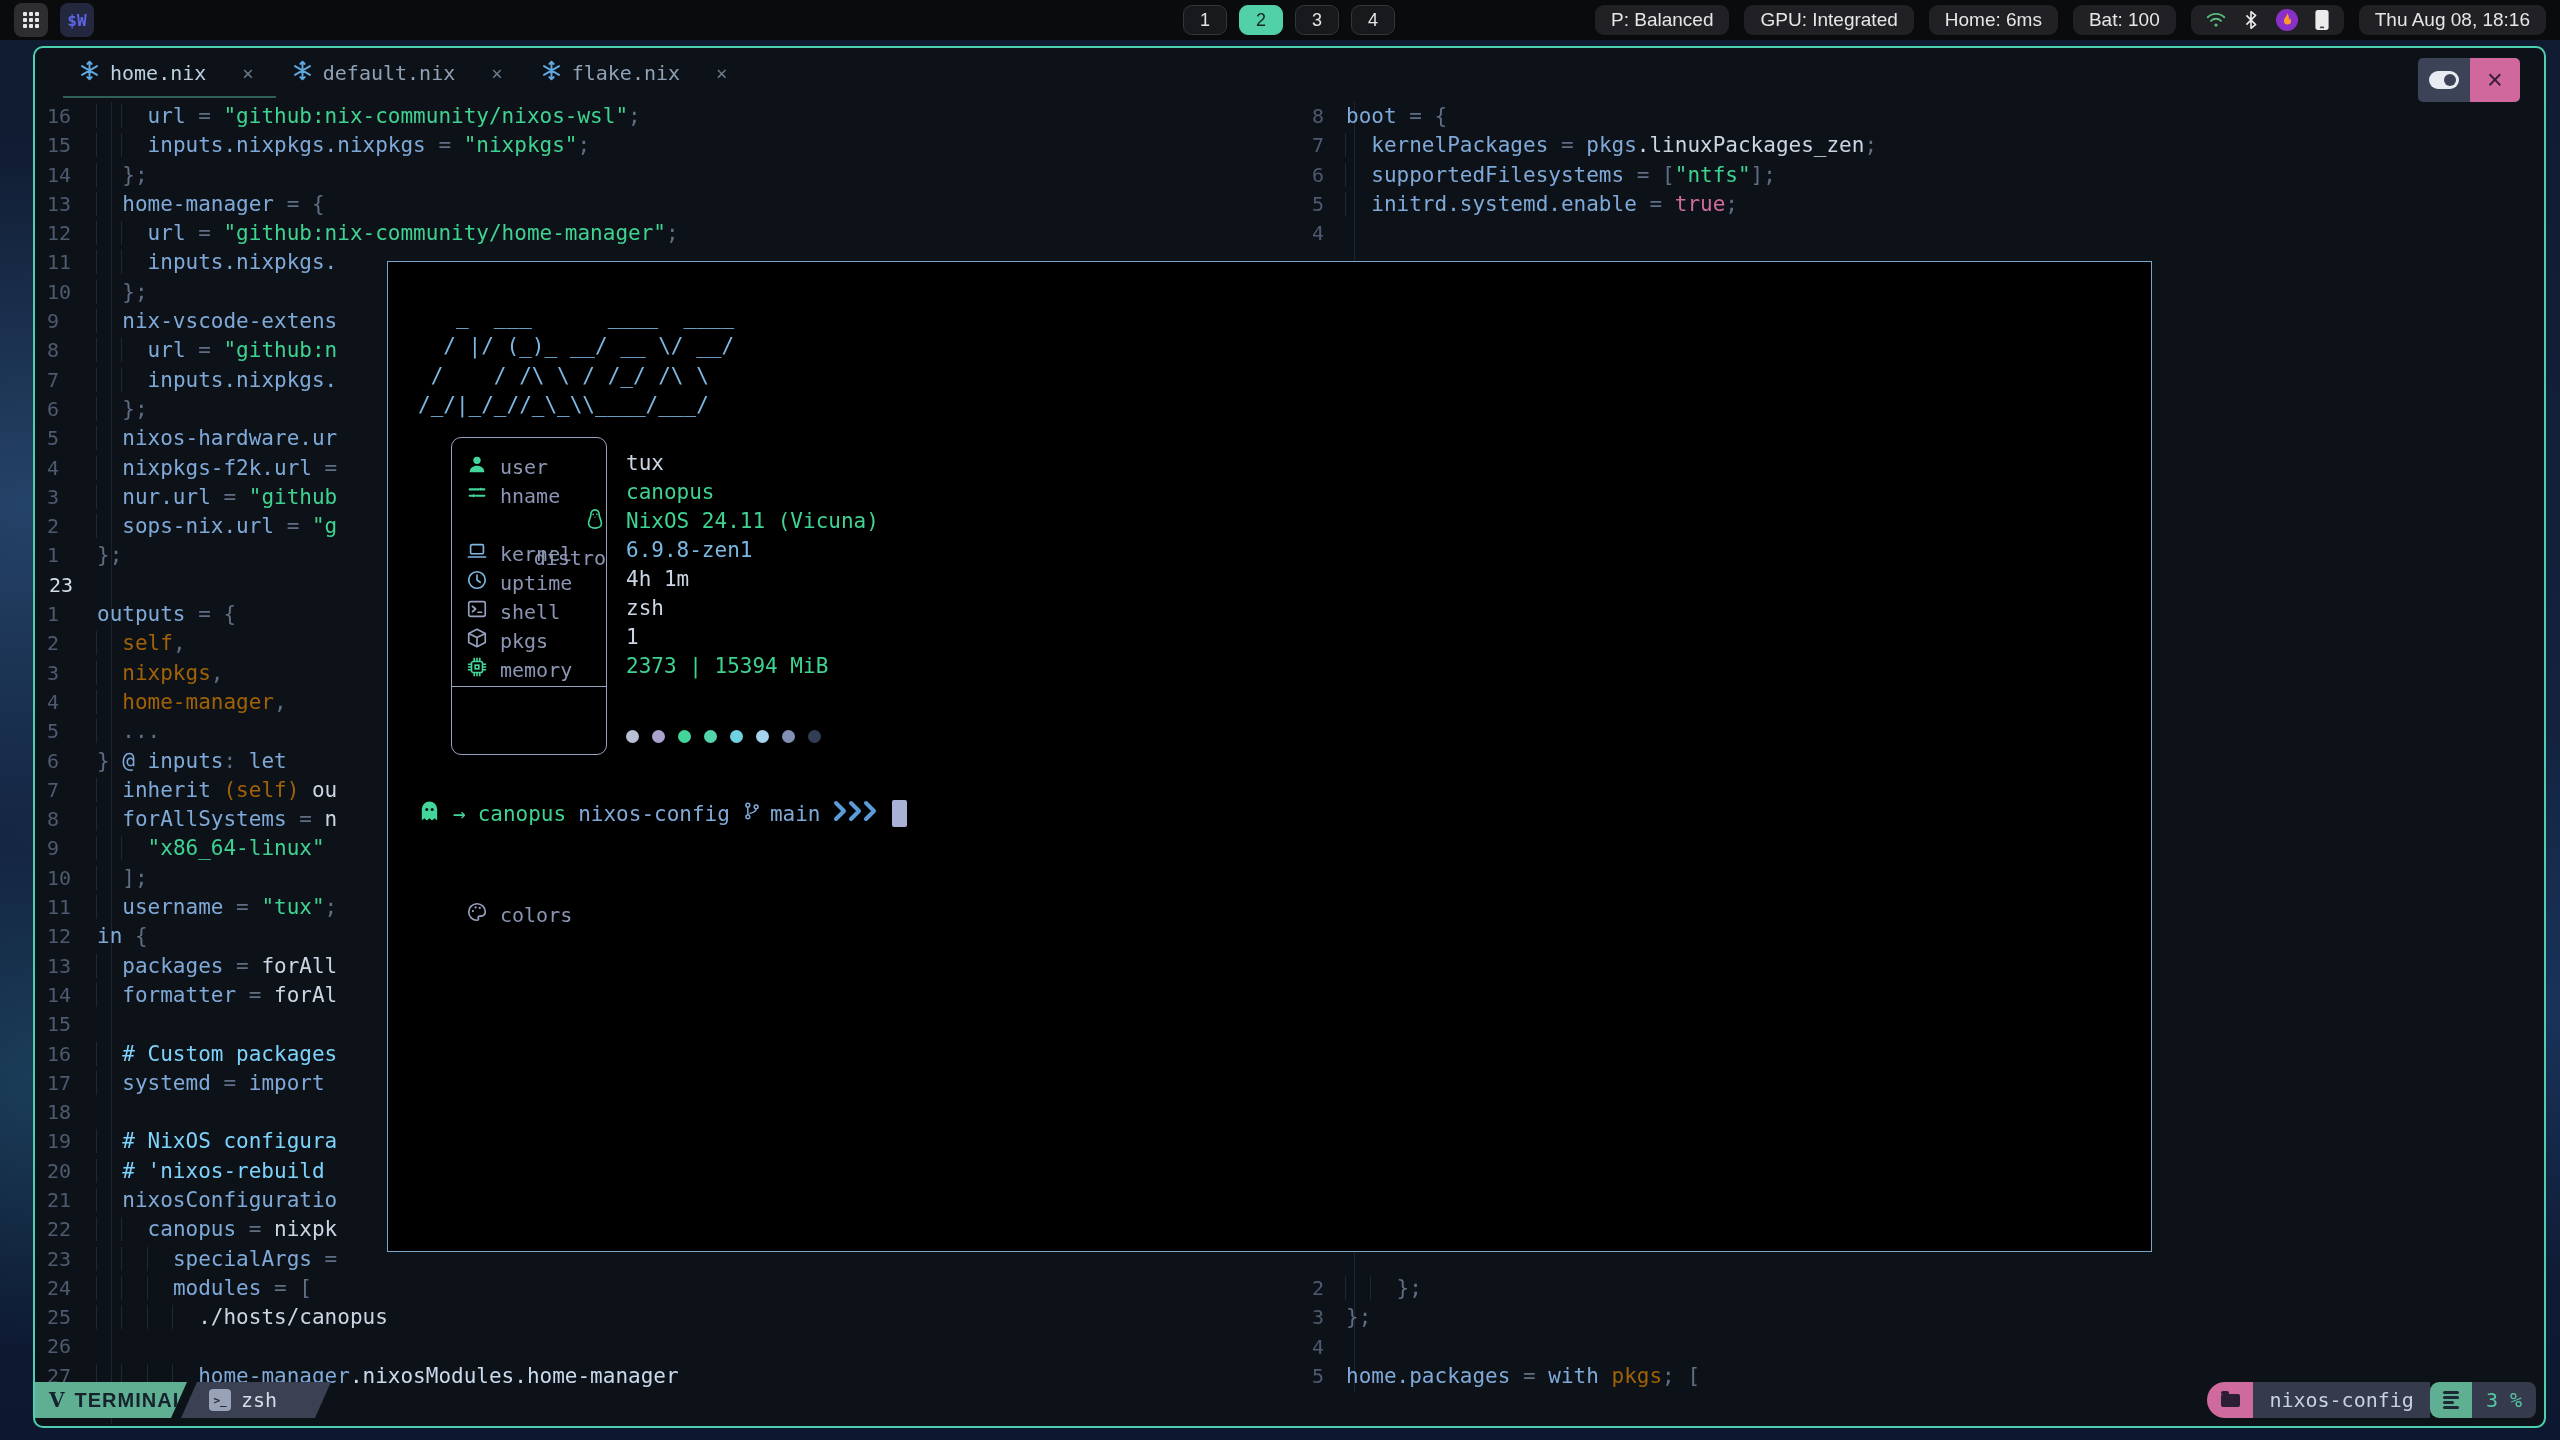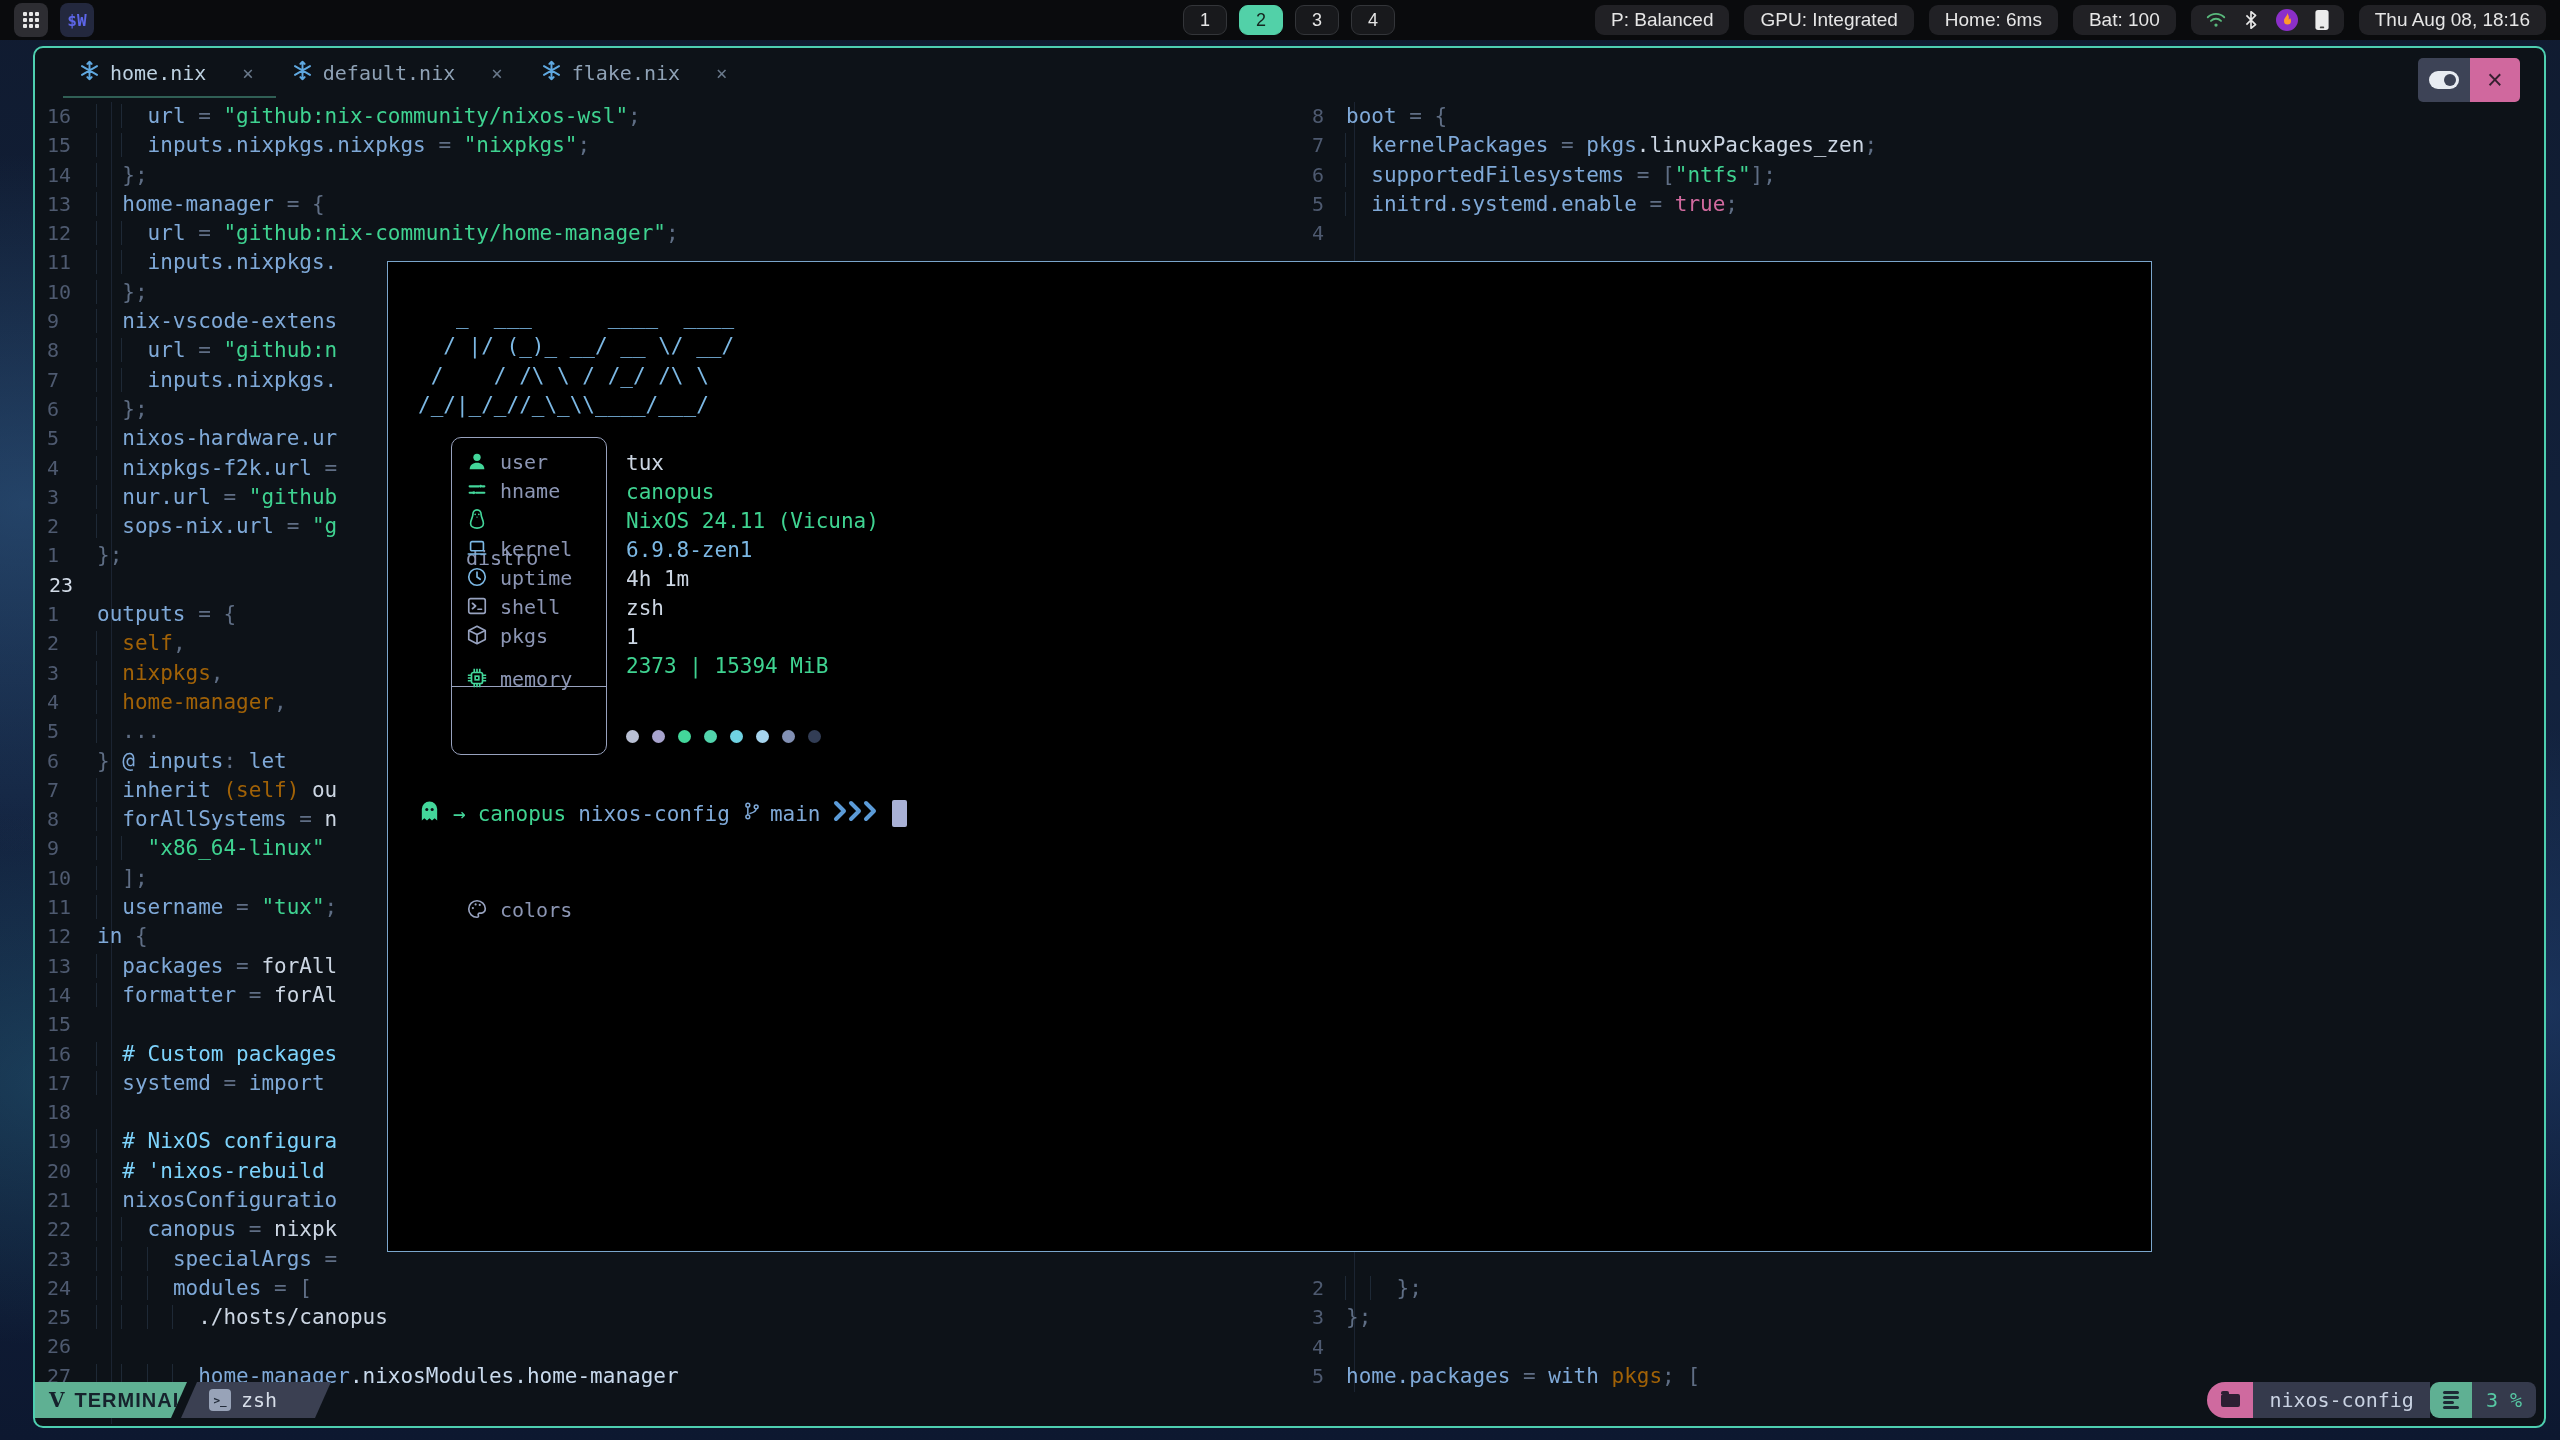--- a/index.html
+++ b/index.html
@@ -44,21 +44,21 @@
   .codeln{white-space:pre}
   .tb_{color:#7fa9d8}.ts_{color:#3fd391}.tp_{color:#5f6e85}.tl_{color:#a16207}
   .tw_{color:#ccd6e3}.tc_{color:#7dd3fc}.tk_{color:#d16a9f}.tg_{color:#c9daed}
   .ti_{border-left:1px solid #1e2936;margin-left:-1px}
   .vline{position:absolute;width:1px;background:#1b2432}
   
   .float{position:absolute;left:352px;top:213px;width:1765px;height:991px;background:#000000;
          border:1.5px solid #7ba6cc;z-index:6;font-family:"DejaVu Sans Mono",monospace}
   .ascii{position:absolute;left:30px;top:20px;font-size:21px;line-height:29.3px;color:#7cb8e4;white-space:pre}
   .fetchbox{position:absolute;left:63px;top:175px;width:156px;height:318px;border:1px solid #98a2be;border-radius:10px}
-  .frow{position:absolute;left:0;width:100%;height:29px;display:flex;align-items:flex-start;gap:12px;padding-left:14px}
+  .frow{position:absolute;left:0;width:100%;height:29px;display:flex;align-items:flex-end;gap:12px;padding-left:14px}
   .frow .lbl{font-size:20px;color:#8c96b4}
   .fdivider{position:absolute;left:0;top:248px;width:100%;height:0;border-top:1px solid #98a2be}
   .fvals{position:absolute;left:238px;top:187px;font-size:21px;line-height:29px}
   .fvals div{height:29px;display:flex;align-items:center}
   .vw{color:#ccd6e3}.vg{color:#3fd391}.vb{color:#7cb8e4}
   .dots{position:absolute;left:238px;top:460px;display:flex;gap:13px;align-items:center;height:29px}
   .dots i{width:13px;height:13px;border-radius:50%}
   .prompt{position:absolute;left:30px;top:537px;height:29px;display:flex;align-items:center;gap:12px;font-size:21px}
   .cursorblk{width:15px;height:27px;background:#a9b1d6;border-radius:2px}
   
@@ -307,21 +307,21 @@
             </svg></span>
           <span class="lbl">shell</span>
         </div>
         <div class="frow" style="top: 186px;">
           <span style="color: rgb(152, 163, 192);"><svg width="22" height="22" viewBox="0 0 24 24" fill="none" stroke="currentColor" stroke-width="1.8" stroke-linejoin="round">
               <path d="M12 2.5L21 7v10l-9 4.5L3 17V7z"></path>
               <path d="M3 7l9 4.5L21 7M12 11.5V21"></path>
             </svg></span>
           <span class="lbl">pkgs</span>
         </div>
-        <div class="frow" style="top: 229px;">
+        <div class="frow" style="top: 215px;">
           <span style="color: rgb(67, 214, 154);"><svg width="22" height="22" viewBox="0 0 24 24" fill="none" stroke="currentColor" stroke-width="1.8">
               <rect x="6" y="6" width="12" height="12" rx="2"></rect>
               <rect x="10" y="10" width="4" height="4"></rect>
               <path d="M9 2v4M12 2v4M15 2v4M9 18v4M12 18v4M15 18v4M2 9h4M2 12h4M2 15h4M18 9h4M18 12h4M18 15h4"></path>
             </svg></span>
           <span class="lbl">memory</span>
         </div>
       </div>
     <div class="fvals" id="fetchvals">
         <div class="vw">tux</div>

